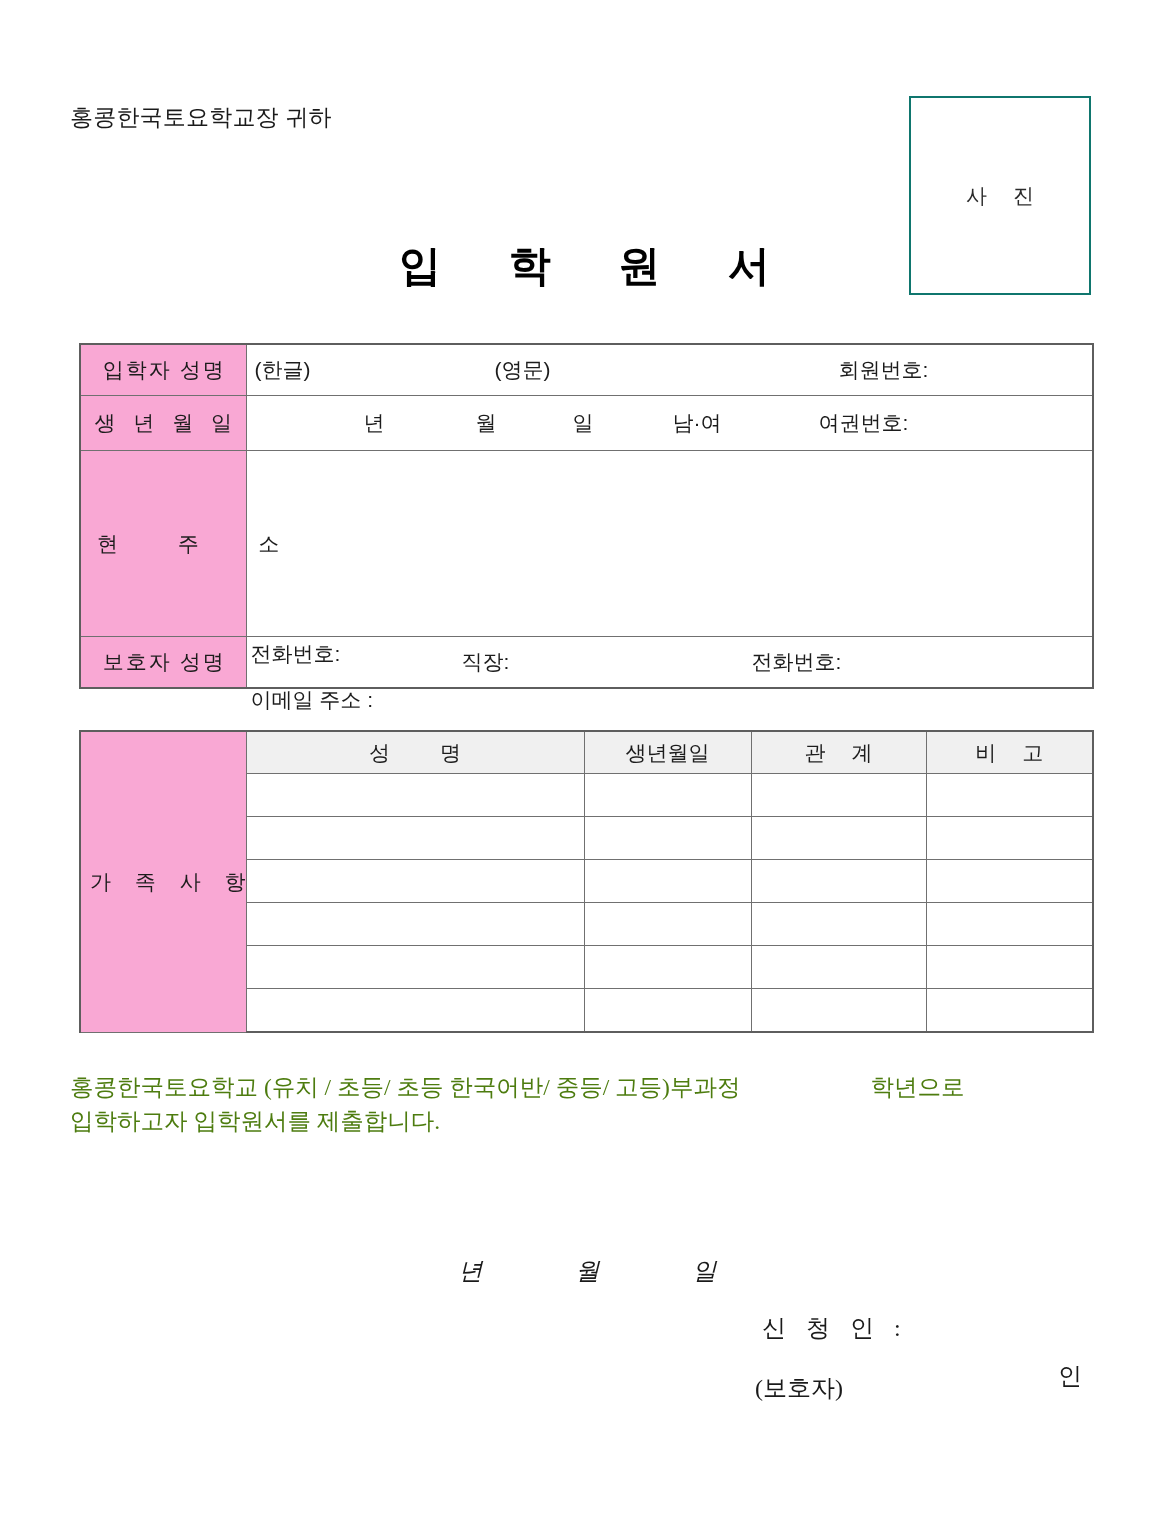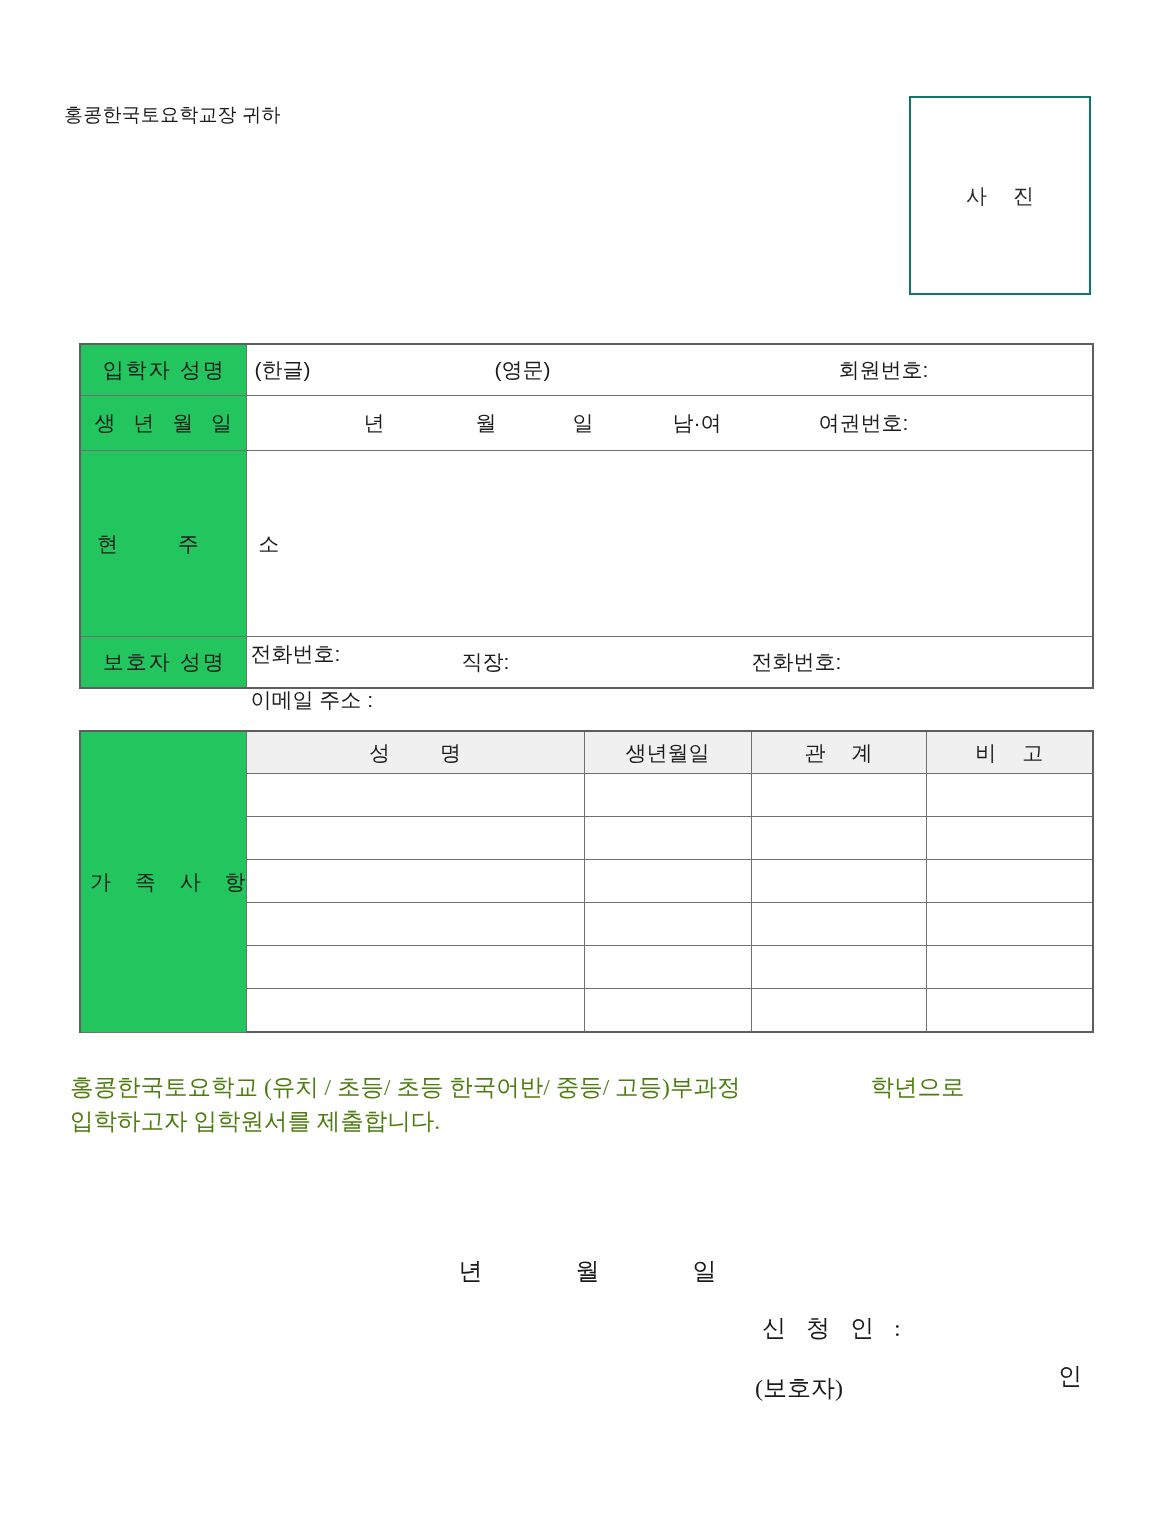--- a/index.html
+++ b/index.html
@@ -17,23 +17,23 @@
   }
   .page {
     position: absolute;
     inset: 0;
     background: #fff;
   }
 
   
   .addressee {
     position: absolute;
-    left: 64px;
+    left: 70px;
     top: 102px;
-    font-size: 19px;
+    font-size: 23px;
     letter-spacing: 0.2px;
     white-space: pre;
   }
   .photo-box {
     position: absolute;
     left: 909px;
     top: 96px;
     width: 182px;
     height: 199px;
     border: 2px solid #0f766e;
@@ -77,21 +77,21 @@
     vertical-align: middle;
     font-size: 21px;
     color: #1c1c1c;
   }
   .form-table .outer-top { border-top: 2px solid #5e5e5e; }
   .form-table .outer-bottom { border-bottom: 2px solid #5e5e5e; }
   .form-table .outer-left { border-left: 2px solid #5e5e5e; }
   .form-table .outer-right { border-right: 2px solid #5e5e5e; }
 
   .lbl {
-    background: #22c55e;
+    background: #f9a8d4;
     text-align: center;
     color: #1c1c1c;
     white-space: pre;
   }
   .lbl-sp2 { letter-spacing: 2px; text-indent: 2px; }
   .lbl-sp8 { letter-spacing: 9px; text-indent: 9px; }
   .lbl-sp12 { letter-spacing: 16px; text-indent: 16px; }
   .lbl-sp5 { letter-spacing: 6px; text-indent: 6px; }
 
   
@@ -150,20 +150,21 @@
   .date-line {
     position: absolute;
     left: 0;
     top: 1228px;
     width: 1148px;
     text-align: center;
     font-family: "Liberation Serif", "DejaVu Serif", serif;
     font-size: 24px;
     letter-spacing: 1px;
     white-space: pre;
+    font-style: italic;
   }
   .date-line span { display: inline-block; }
   .date-y { margin-right: 92px; }
   .date-m { margin-right: 92px; }
 
   .sign-block {
     position: absolute;
     left: 755px;
     top: 1312px;
     font-family: "Liberation Serif", "DejaVu Serif", serif;
@@ -187,20 +188,21 @@
 <body>
 
 <div class="page">
 
   <div class="addressee">홍콩한국토요학교장 귀하</div>
 
   <div class="photo-box">
     <div class="photo-box-label">사 진</div>
   </div>
 
+  <div class="doc-title">입 학 원 서</div>
 
   <table class="form-table" id="table-applicant">
     <colgroup>
       <col style="width:166px">
       <col style="width:847px">
     </colgroup>
     <tbody>
       <tr>
         <td class="lbl lbl-sp2 outer-top outer-left" style="height:50px">입학자 성명</td>
         <td class="outer-top outer-right">

